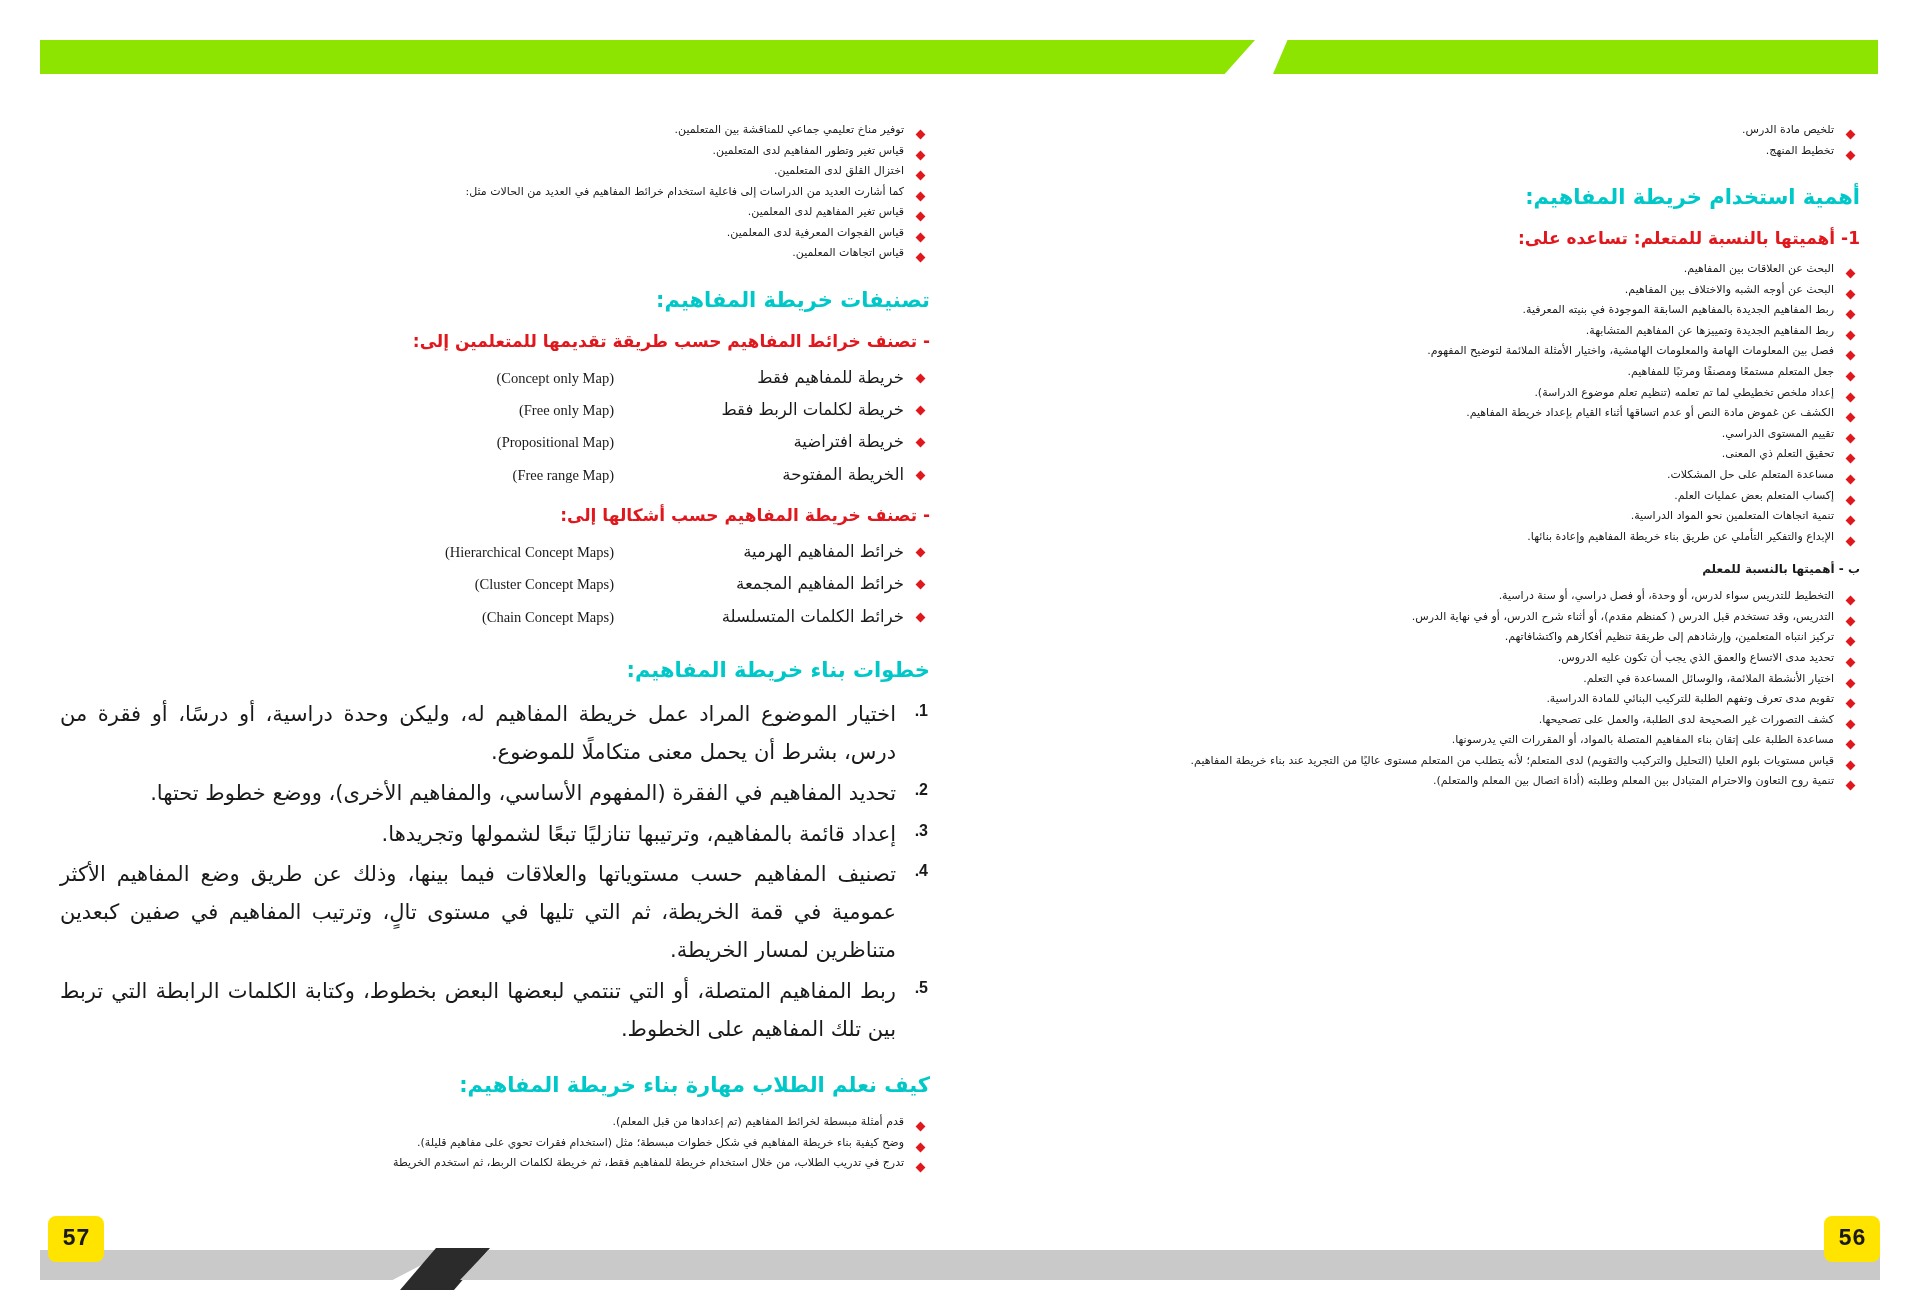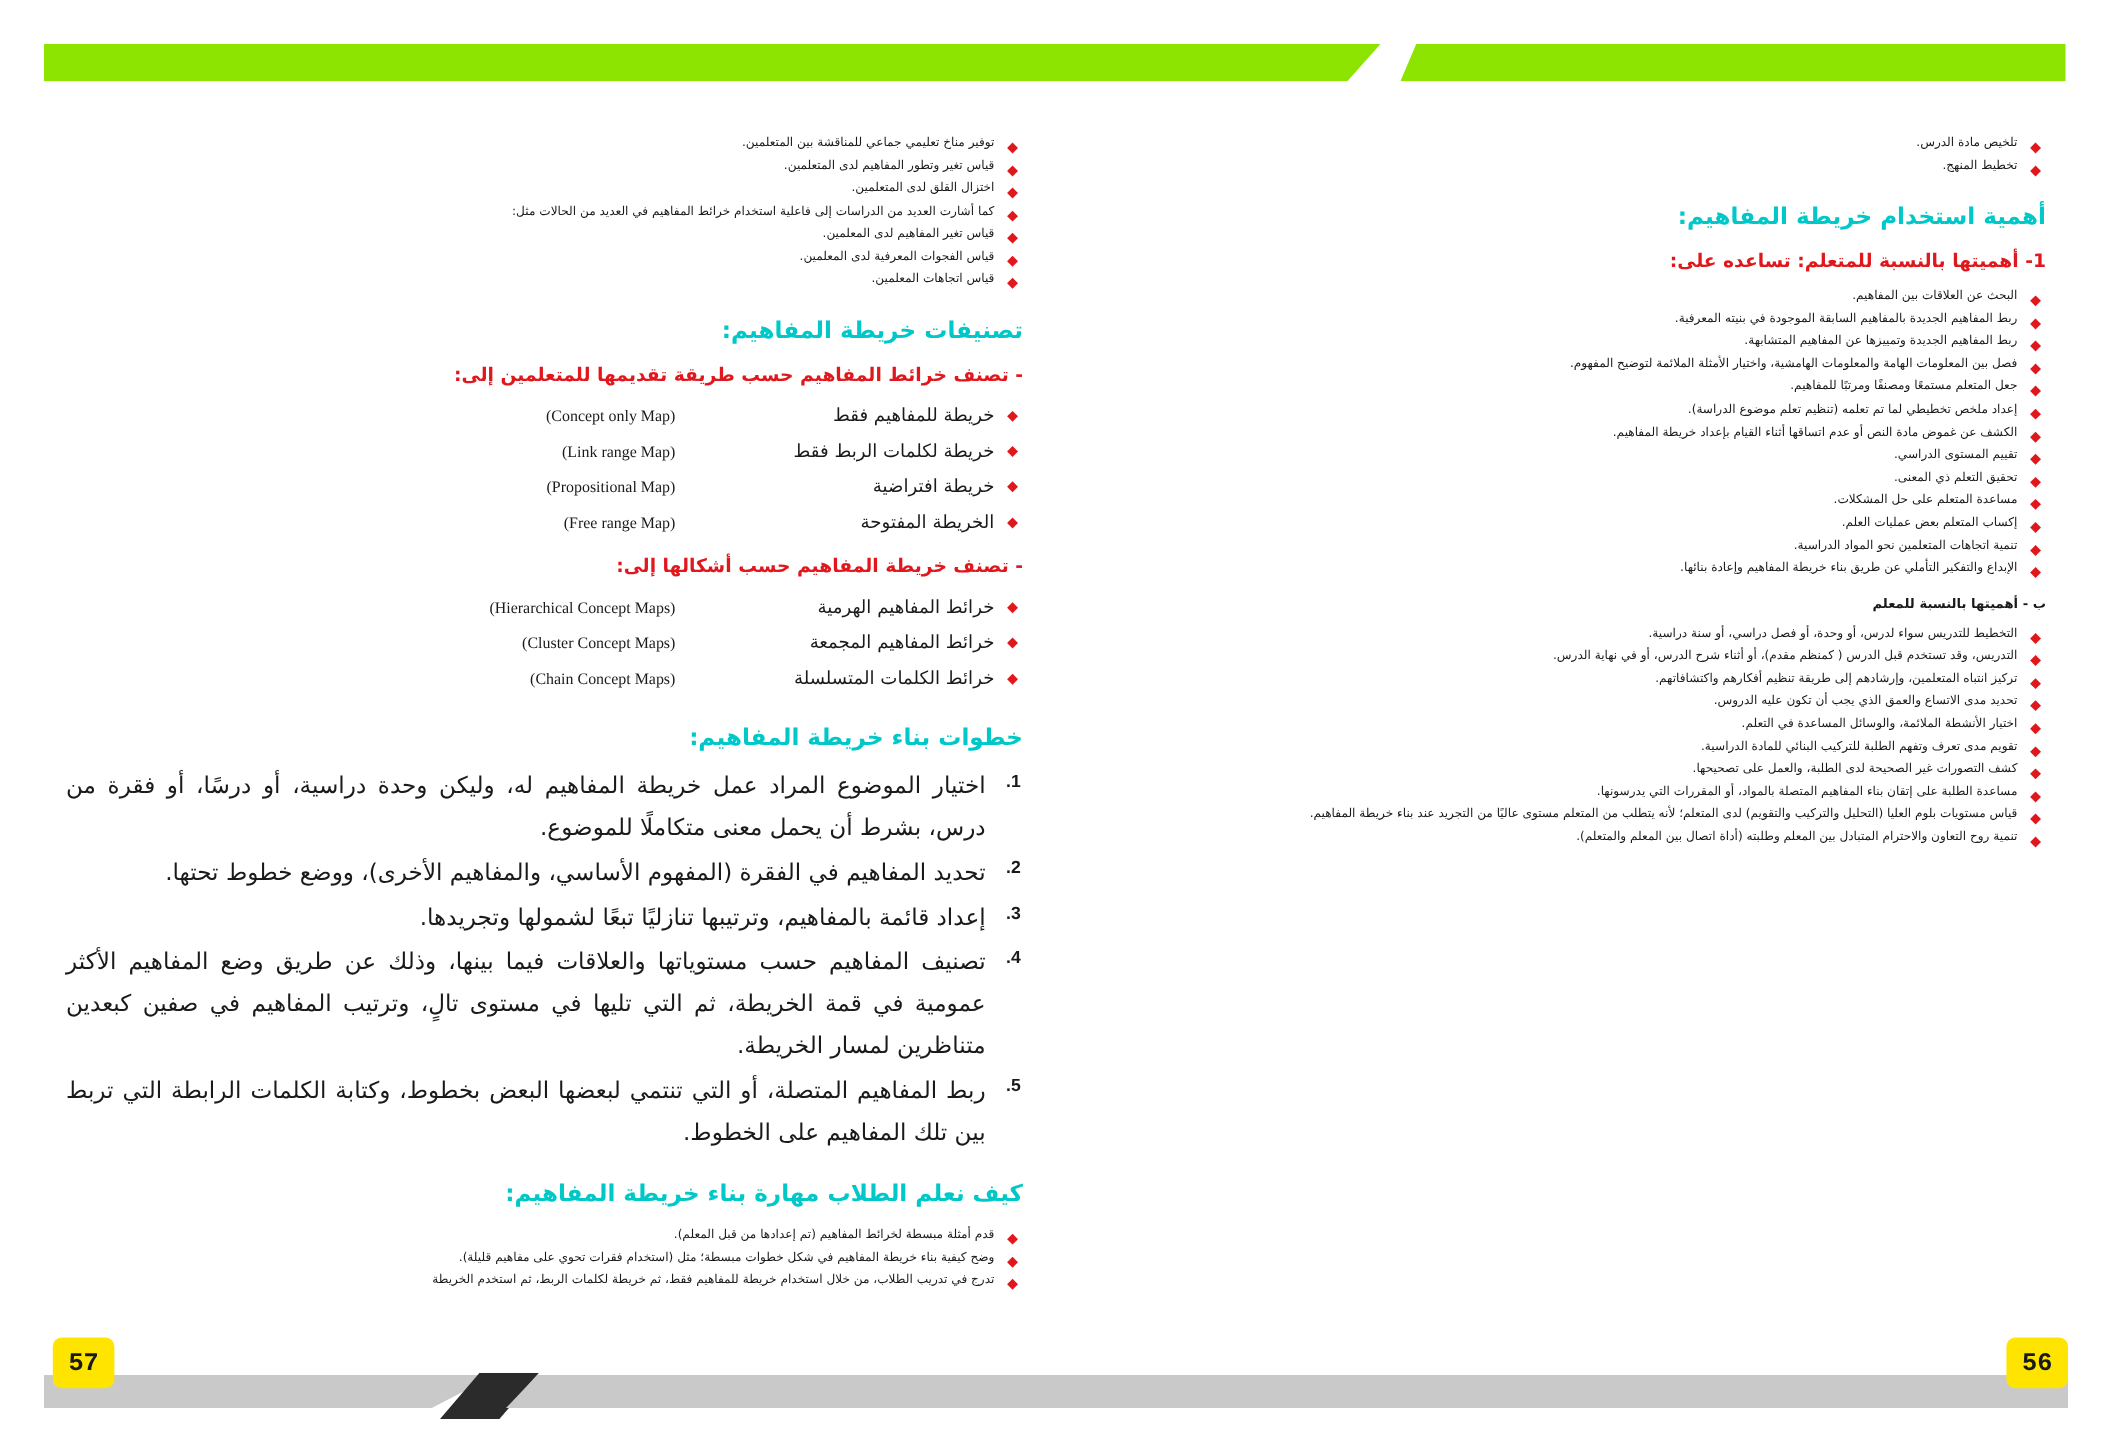--- a/index.html
+++ b/index.html
@@ -228,20 +228,21 @@
         <li>تلخيص مادة الدرس.</li>
         <li>تخطيط المنهج.</li>
       </ul>
 
       <div class="heading">أهمية استخدام خريطة المفاهيم:</div>
 
       <div class="subheading-red">1- أهميتها بالنسبة للمتعلم: تساعده على:</div>
 
       <ul class="bullets">
         <li>البحث عن العلاقات بين المفاهيم.</li>
+        <li>البحث عن أوجه الشبه والاختلاف بين المفاهيم.</li>
         <li>ربط المفاهيم الجديدة بالمفاهيم السابقة الموجودة في بنيته المعرفية.</li>
         <li>ربط المفاهيم الجديدة وتمييزها عن المفاهيم المتشابهة.</li>
         <li>فصل بين المعلومات الهامة والمعلومات الهامشية، واختيار الأمثلة الملائمة لتوضيح المفهوم.</li>
         <li>جعل المتعلم مستمعًا ومصنفًا ومرتبًا للمفاهيم.</li>
         <li>إعداد ملخص تخطيطي لما تم تعلمه (تنظيم تعلم موضوع الدراسة).</li>
         <li>الكشف عن غموض مادة النص أو عدم اتساقها أثناء القيام بإعداد خريطة المفاهيم.</li>
         <li>تقييم المستوى الدراسي.</li>
         <li>تحقيق التعلم ذي المعنى.</li>
         <li>مساعدة المتعلم على حل المشكلات.</li>
         <li>إكساب المتعلم بعض عمليات العلم.</li>
@@ -282,21 +283,21 @@
 
       <div class="subheading-red">- تصنف خرائط المفاهيم حسب طريقة تقديمها للمتعلمين إلى:</div>
 
       <div>
         <div class="class-row">
           <span class="class-ar">خريطة للمفاهيم فقط</span>
           <span class="class-en">(Concept only Map)</span>
         </div>
         <div class="class-row">
           <span class="class-ar">خريطة لكلمات الربط فقط</span>
-          <span class="class-en">(Link range Map)</span>
+          <span class="class-en">(Free only Map)</span>
         </div>
         <div class="class-row">
           <span class="class-ar">خريطة افتراضية</span>
           <span class="class-en">(Propositional Map)</span>
         </div>
         <div class="class-row">
           <span class="class-ar">الخريطة المفتوحة</span>
           <span class="class-en">(Free range Map)</span>
         </div>
       </div>

